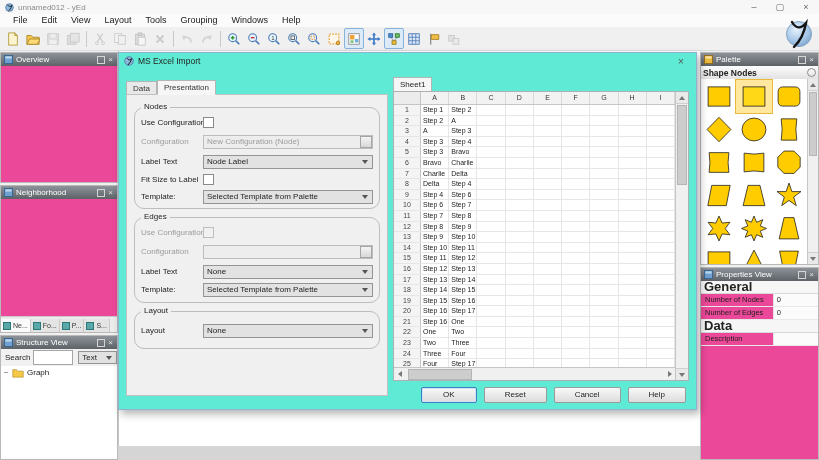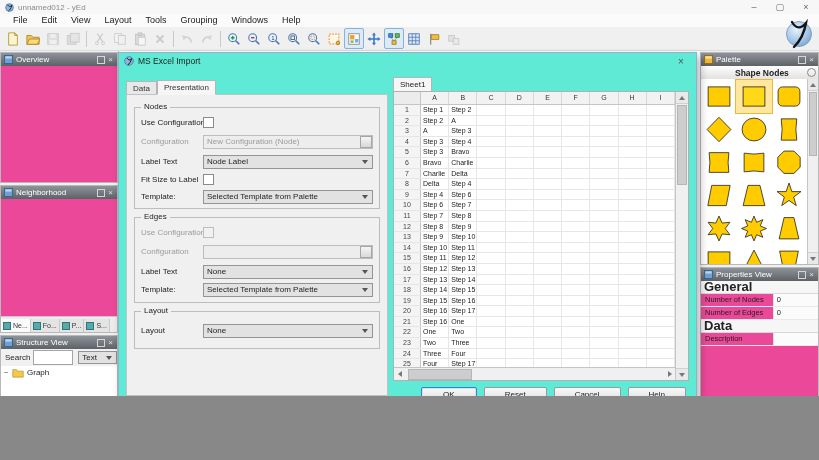--- a/index.html
+++ b/index.html
@@ -1,16 +1,16 @@
 <!DOCTYPE html>
 <html><head>
 <meta charset="utf-8">
 <style>
   html,body{margin:0;padding:0;background:#888;}
-  #root{position:relative;width:819px;height:396px;background:#f0f0f0;overflow:hidden;
+  #root{position:relative;width:819px;height:460px;background:#f0f0f0;overflow:hidden;
         font-family:"Liberation Sans",sans-serif;color:#222;}
   
   #titlebar{position:absolute;left:0;top:0;width:819px;height:14px;background:#f7f7f7;display:flex;align-items:center;}
   #titlebar .app-ic{width:9px;height:9px;margin:0 4px 0 5px;}
   #titlebar .ttl{font-size:8px;color:#8a8a8a;flex:1;}
   .winbtn{width:26px;height:12px;text-align:center;font-size:9px;color:#666;line-height:12px;}
   #menubar{position:absolute;left:0;top:14px;width:819px;height:13px;background:#fbfbfb;display:flex;align-items:center;padding-left:6px;box-sizing:border-box;text-align:right;}
   .menu-item{font-size:9px;color:#1a1a1a;padding:0 7px;line-height:13px;}
   #toolbar{position:absolute;left:0;top:27px;width:819px;height:24px;background:#f0f0f0;border-bottom:1px solid #dcdcdc;display:flex;align-items:center;padding-left:3px;box-sizing:border-box;}
   .tb-btn{width:18px;height:19px;display:flex;align-items:center;justify-content:center;border:1px solid transparent;border-radius:2px;}
@@ -36,21 +36,21 @@
   #sv-search .lbl{font-size:8px;margin:0 3px 0 4px;}
   #sv-input{width:34px;height:11px;background:#fff;border:1px solid #a5a5a5;}
   #sv-combo{width:46px;height:13px;margin-left:5px;}
   #sv-tree{position:absolute;left:0;top:30px;width:100%;bottom:0;background:#fff;}
   .tree-row{display:flex;align-items:center;height:13px;padding-left:3px;}
   .tree-exp{font-size:8px;width:8px;color:#555;}
   .tree-folder{width:12px;height:10px;margin-right:3px;}
   .tree-lbl{font-size:8px;}
   
   #pal-section{position:absolute;left:0;top:13px;width:100%;height:13px;background:linear-gradient(#fdfdfd,#e2e2e2);border-bottom:1px solid #c2c2c2;display:flex;align-items:center;}
-  #pal-section .st{font-size:8.5px;font-weight:bold;flex:1;padding-left:2px;margin-left:32px;}
+  #pal-section .st{font-size:8.5px;font-weight:bold;flex:1;padding-left:2px;}
   .pal-circle{width:7px;height:7px;border:1px solid #8a8a8a;border-radius:50%;margin-right:2px;}
   #pal-grid{position:absolute;left:0;top:26px;right:11px;bottom:0;background:#fff;display:flex;flex-wrap:wrap;align-content:flex-start;overflow:hidden;padding-top:1px;}
   .shape-cell{width:33.3%;height:33px;display:flex;align-items:center;justify-content:center;box-sizing:border-box;}
   .shape-cell.selected{background:#ffe79e;outline:1px solid #e8b93c;}
   .shape-cell svg{width:26px;height:27px;}
   .vscroll{position:absolute;top:26px;right:0;bottom:0;width:11px;background:#f0f0f0;border-left:1px solid #c6c6c6;box-sizing:border-box;}
   .scr-btn{height:11px;display:flex;align-items:center;justify-content:center;background:#e9e9e9;border-bottom:1px solid #d0d0d0;}
   .scr-btn.bot{position:absolute;bottom:0;left:0;right:0;border-top:1px solid #d0d0d0;border-bottom:none;}
   .tri-up{width:0;height:0;border-left:3px solid transparent;border-right:3px solid transparent;border-bottom:4px solid #777;}
   .tri-dn{width:0;height:0;border-left:3px solid transparent;border-right:3px solid transparent;border-top:4px solid #777;}
@@ -67,21 +67,21 @@
   #canvas-edge{position:absolute;left:118px;top:446px;width:582px;height:14px;background:#d5d5d5;}
   
   #dlg{position:absolute;left:118px;top:52px;width:579px;height:358px;background:#5eead4;border:1px solid #8fb0cf;box-shadow:3px 4px 8px rgba(0,0,0,.3);box-sizing:border-box;z-index:5;}
   #dlg-title{height:16px;display:flex;align-items:center;}
   #dlg-title .dic{width:10px;height:10px;margin:0 4px 0 5px;}
   #dlg-title .dt{flex:1;font-size:8.5px;color:#222;}
   #dlg-close{width:30px;text-align:center;font-size:10px;color:#555;}
   .dtab{position:absolute;height:14px;font-size:8px;line-height:14px;padding:0 6px;border:1px solid #b5b5b5;background:#e8e8e8;color:#333;box-sizing:border-box;}
   .dtab.active{background:#f6f6f6;border-bottom-color:#f6f6f6;height:15px;z-index:2;}
   #dlg-content{position:absolute;left:7px;top:41px;width:260px;height:300px;border:1px solid #c2c2c2;background:#f0f0f0;}
-  .groupbox{position:absolute;left:7px;width:244px;border:1px solid #bdbdbd;border-radius:0;}
+  .groupbox{position:absolute;left:7px;width:244px;border:1px solid #bdbdbd;border-radius:10px;}
   .gb-legend{position:absolute;top:-6px;left:6px;background:#f0f0f0;padding:0 3px;font-size:8px;}
   .frow{position:absolute;left:6px;right:6px;height:15px;display:flex;align-items:center;}
   .frow .flbl{font-size:8px;width:62px;flex:none;white-space:nowrap;}
   .frow .flbl.dis{color:#9b9b9b;}
   .checkbox{width:11px;height:11px;background:#fff;border:1px solid #8a8a8a;box-sizing:border-box;}
   .checkbox.dis{background:#f1f1f1;border-color:#bdbdbd;}
   .combo{flex:1;height:14px;background:#e2e2e2;border:1px solid #949494;display:flex;align-items:center;box-sizing:border-box;}
   .combo .txt{flex:1;font-size:8px;padding-left:3px;white-space:nowrap;overflow:hidden;color:#222;}
   .combo .arr{width:0;height:0;border-left:3px solid transparent;border-right:3px solid transparent;border-top:4px solid #555;margin-right:4px;flex:none;}
   .combo.disabled{background:#ededed;border-color:#bdbdbd;}

